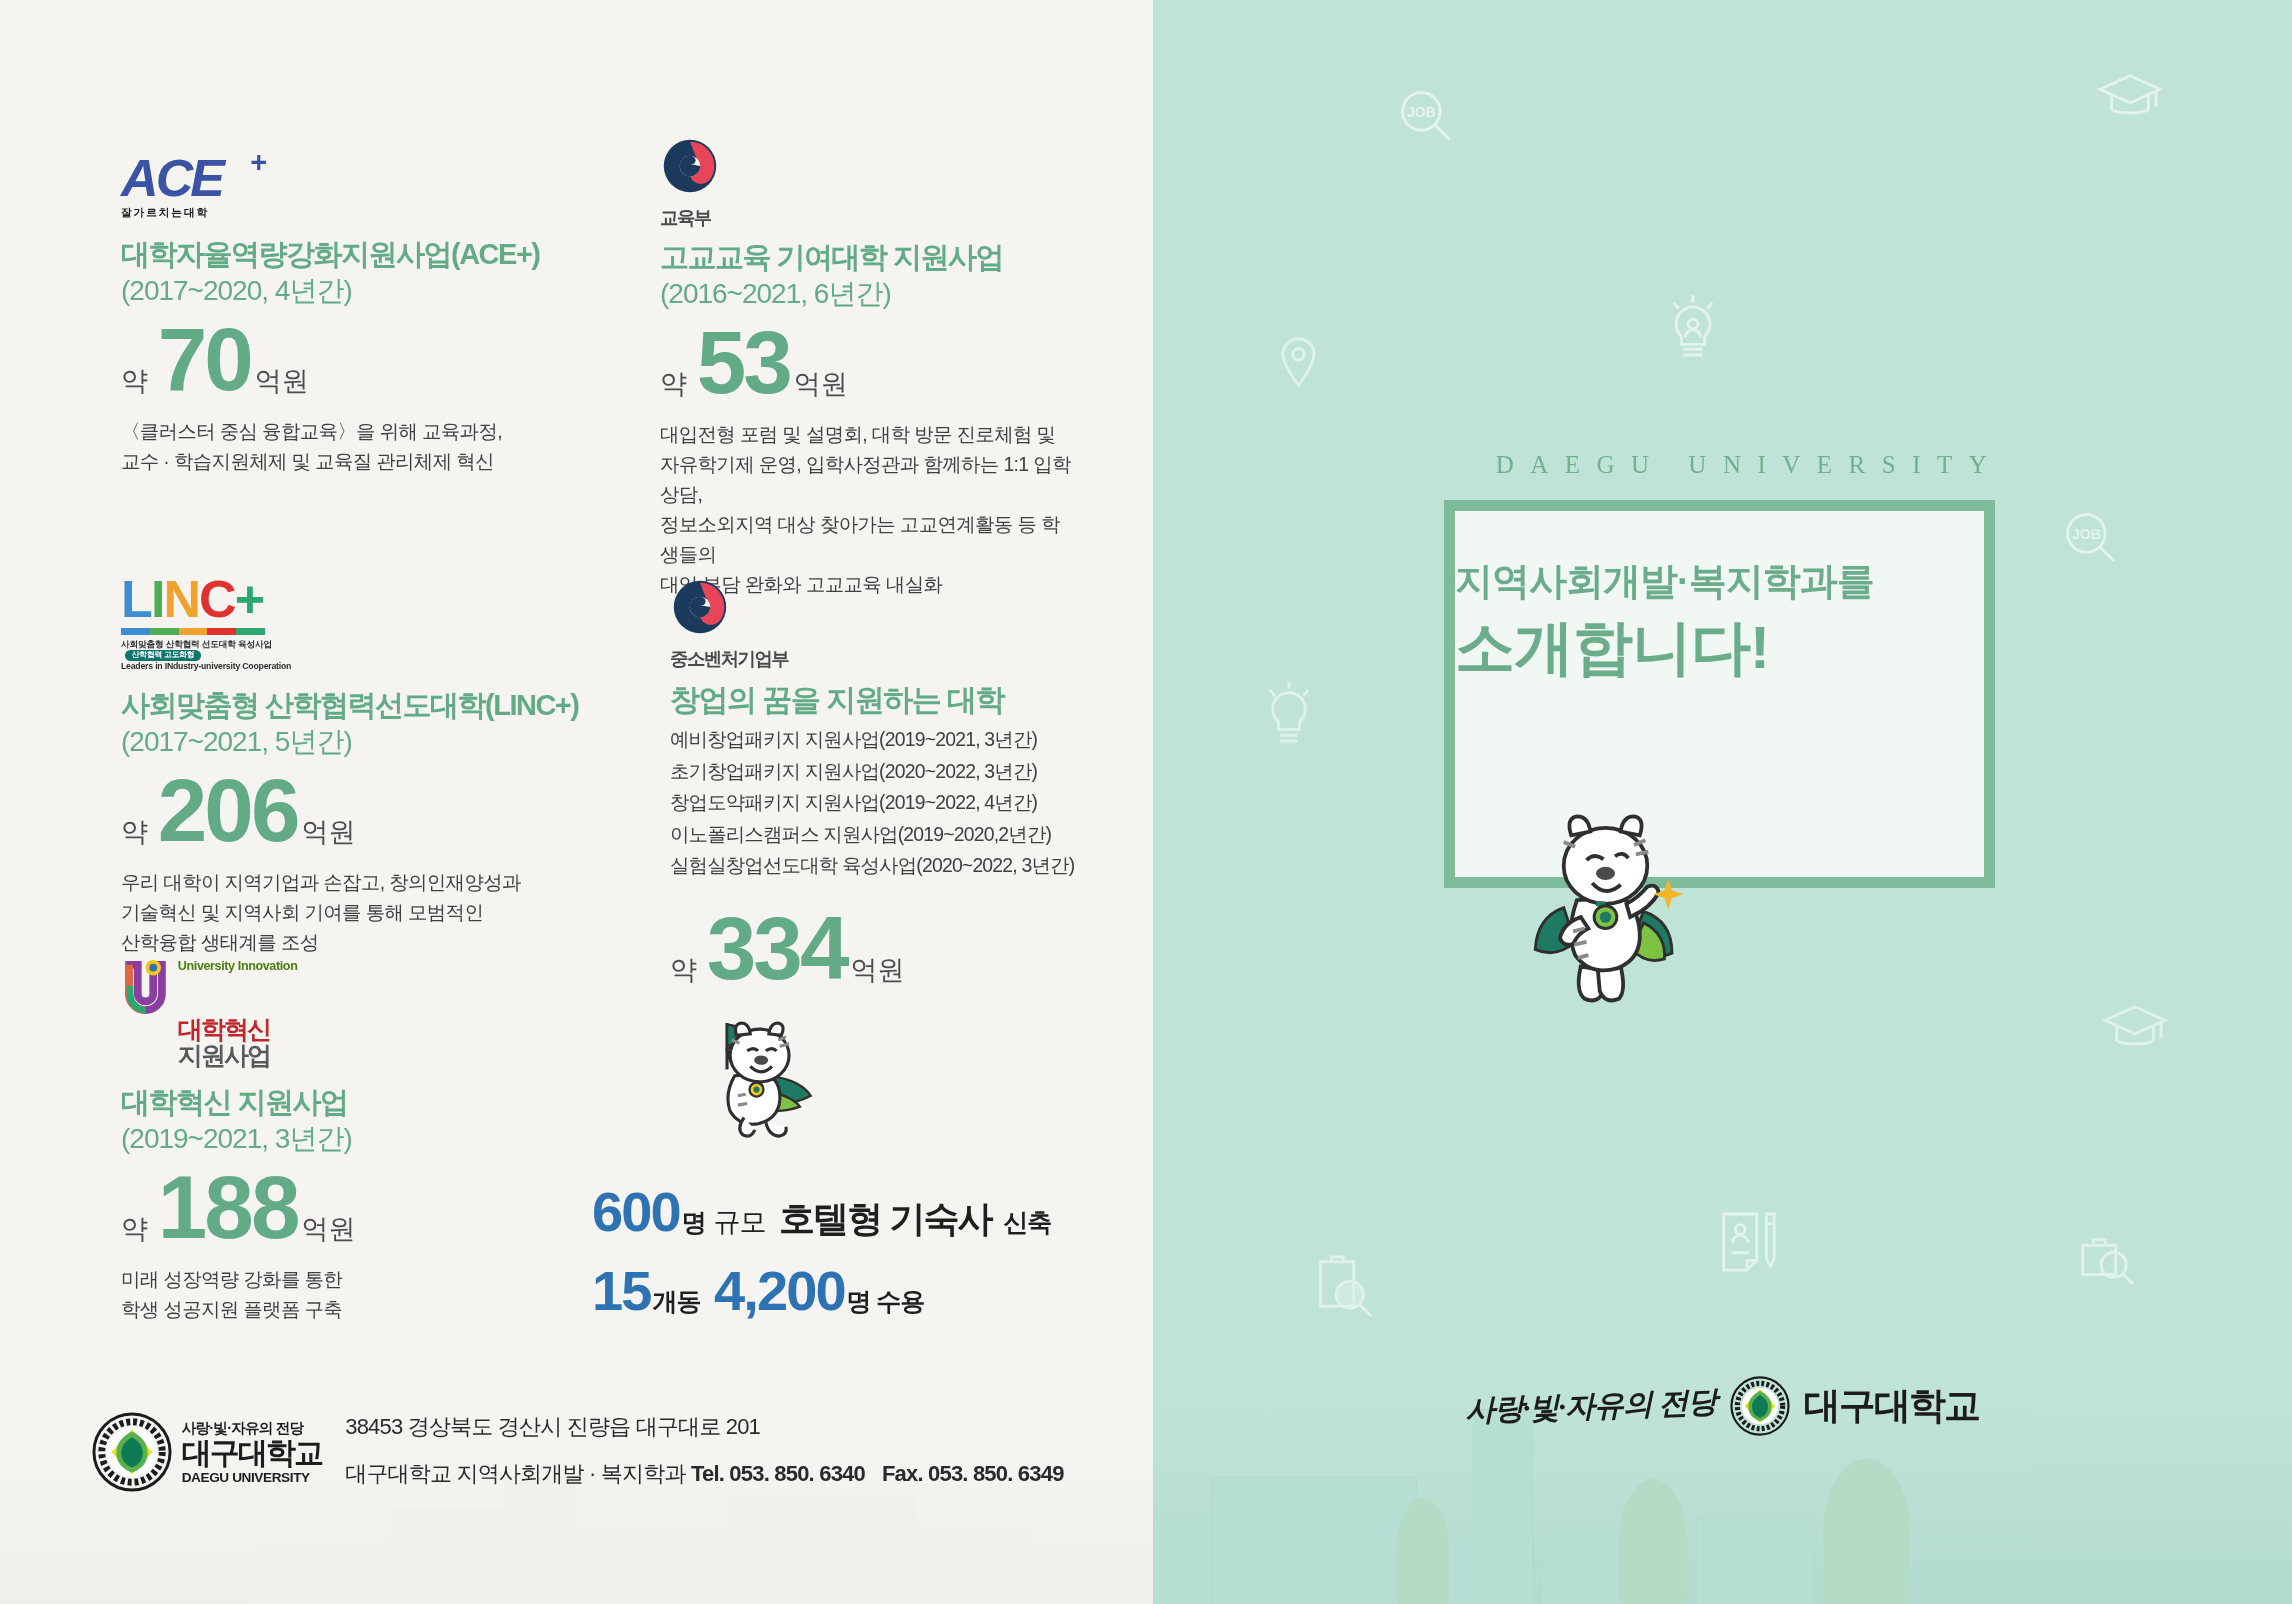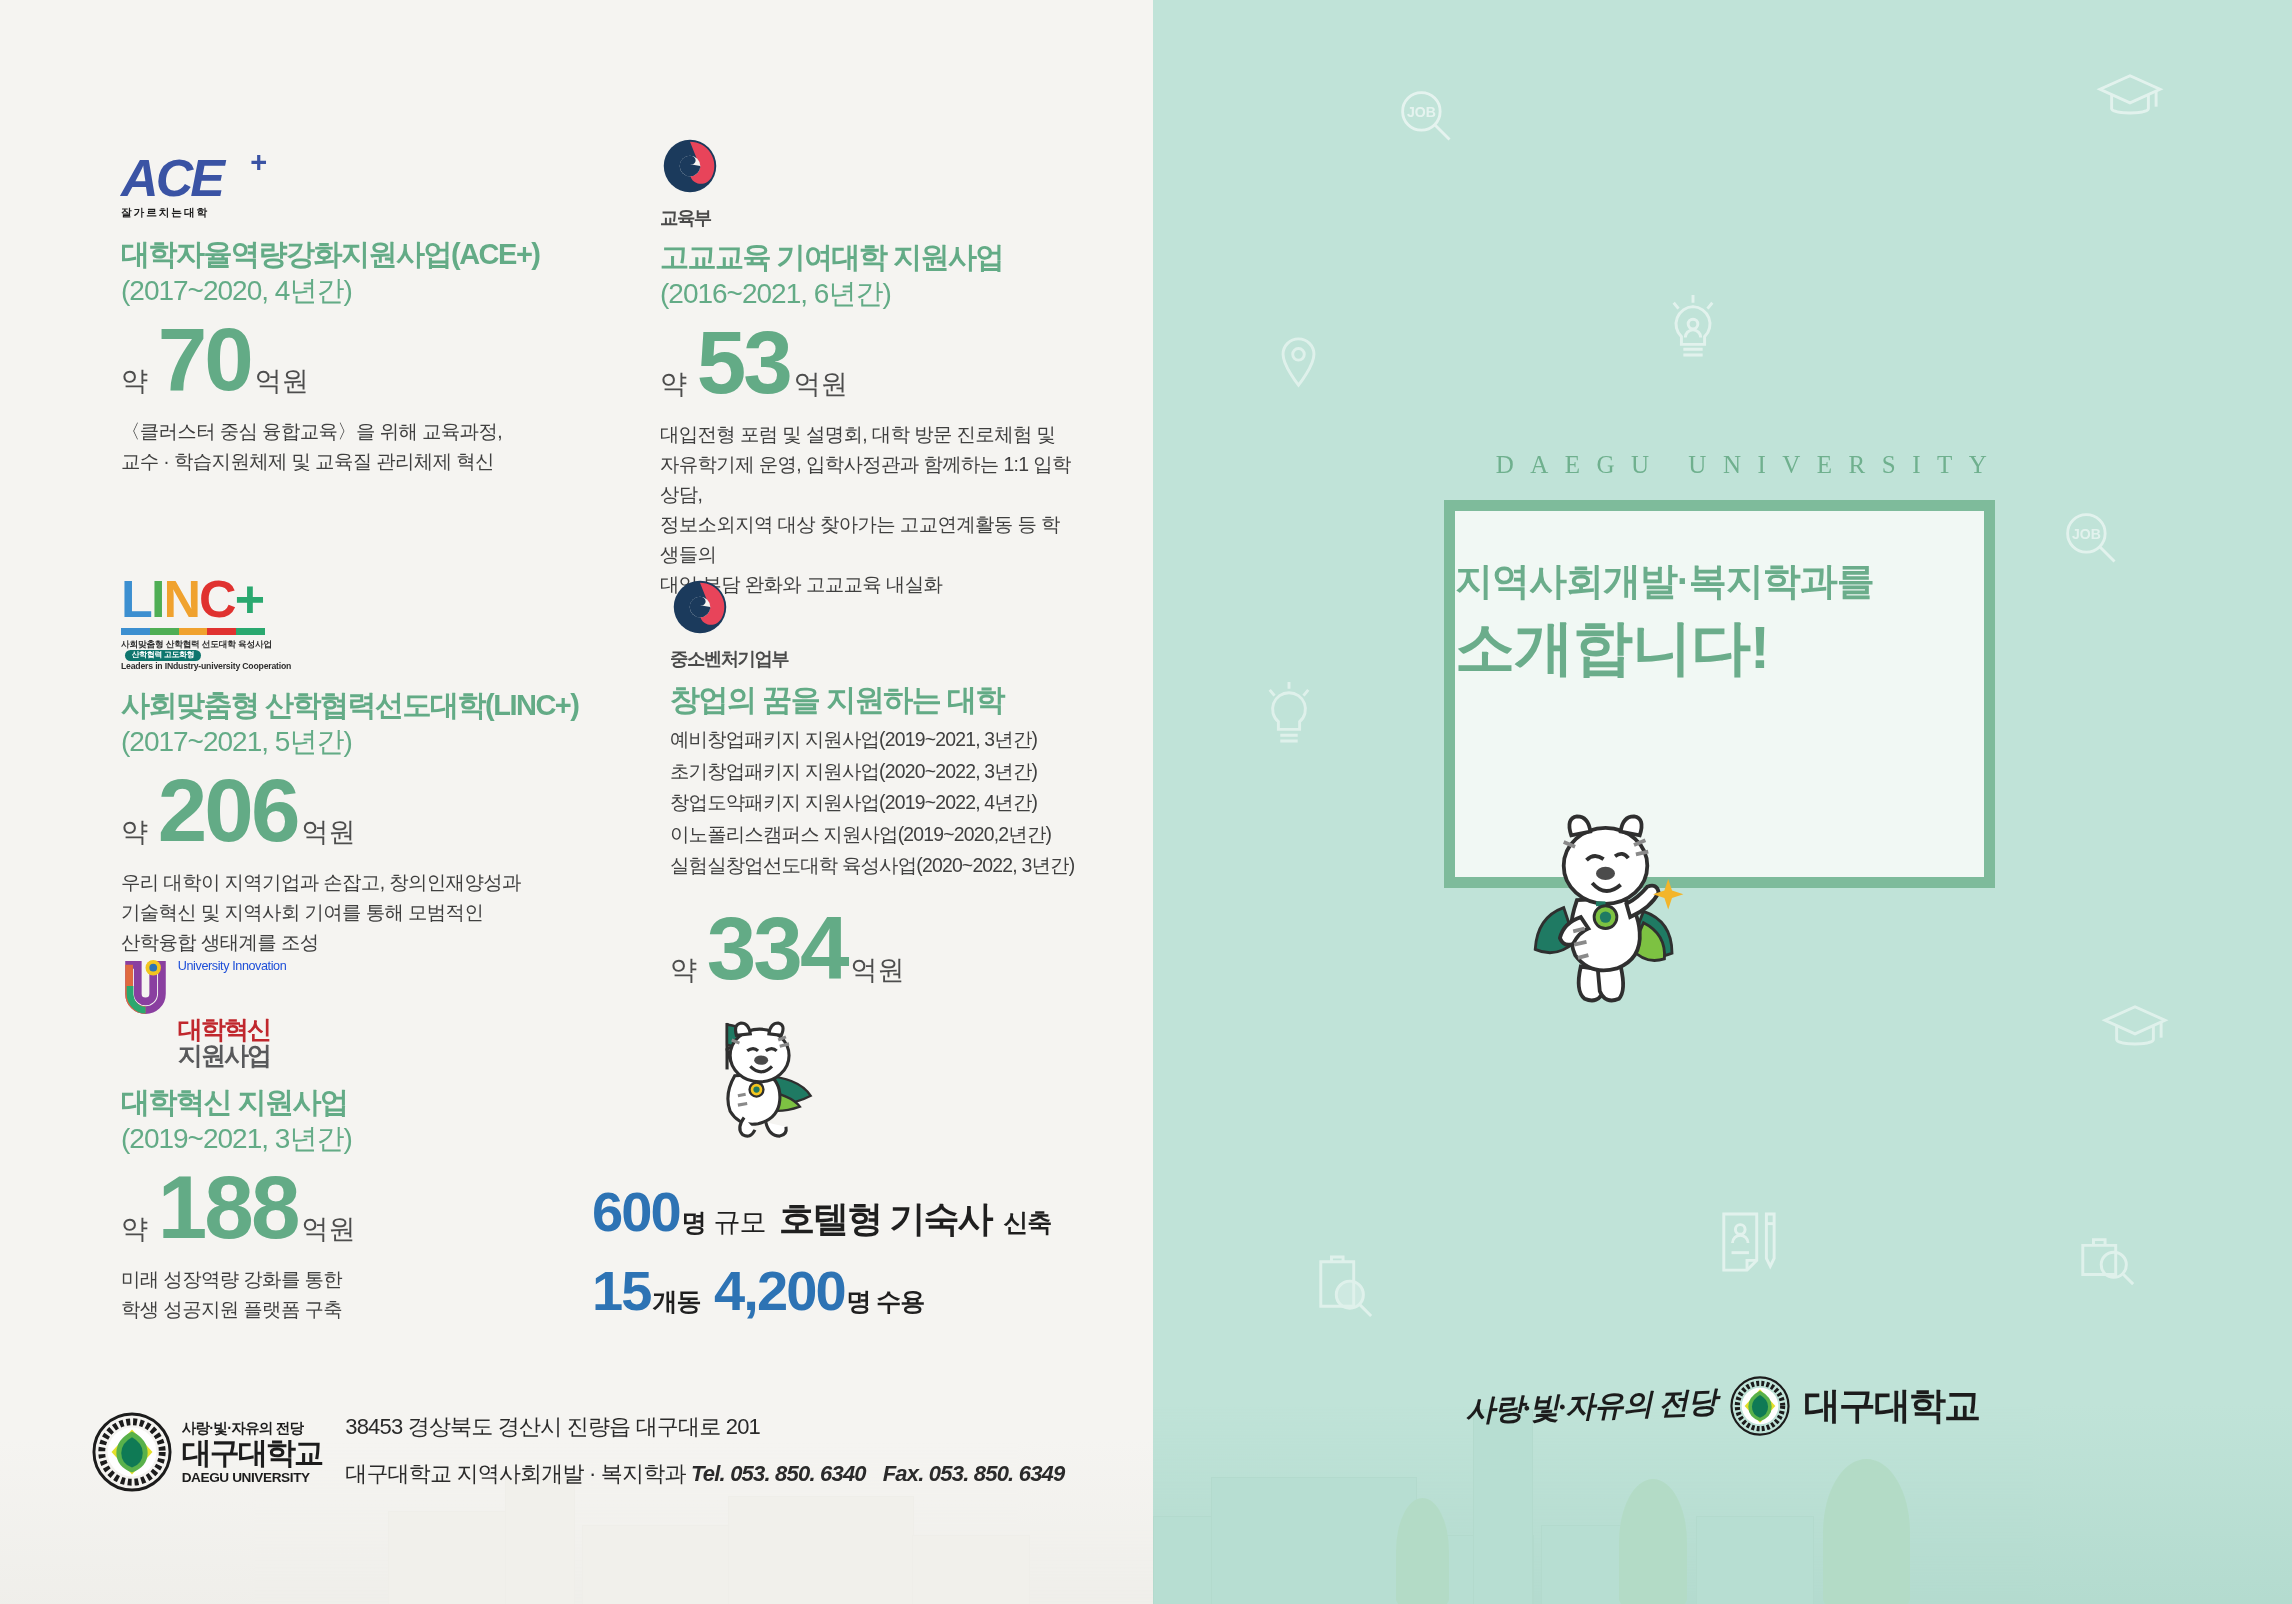--- a/index.html
+++ b/index.html
@@ -278,21 +278,21 @@
   
   .gov-emblem { text-align: left; }
   .gov-sub {
     font-size: 18.4px; font-weight: 800; color: #4a4a4a;
     letter-spacing: -1.5px; margin-top: 4.9px;
   }
 
   
   .uni-logo { display:flex; align-items:flex-start; gap:7.8px; }
   .uni-txt-small {
-    font-size: 12.6px; font-weight: 400; color:#1d4ed8; letter-spacing:-0.4px;text-align:right;
+    font-size: 12.6px; font-weight: 700; color:#4d7c0f; letter-spacing:-0.4px;text-align:right;
   }
   .uni-txt-red {
     font-size: 25px; font-weight: 800; color:#c0272d; letter-spacing:-1.9px; line-height:1.05;margin-top:43px;
   }
   .uni-txt-gray {
     font-size: 25px; font-weight: 800; color:#58595b; letter-spacing:-1.9px; line-height:1.05;
   }
 
   
   .dorm {
@@ -337,21 +337,21 @@
   .lf-name {
     font-size: 30px; font-weight: 800; color:#1c1c1c; letter-spacing:-1.9px; line-height:1;
   }
   .lf-name-en {
     font-size: 13.6px; font-weight: 800; color:#1c1c1c; letter-spacing:-0.4px; margin-top:1.9px;
   }
   .lf-addr { font-size: 22px; color:#2a2a2a; letter-spacing:-0.8px; line-height:1.1; }
   .lf-contact {
     margin-top: 19.4px; font-size: 22px; color:#2a2a2a; letter-spacing:-0.8px;
   }
-  .lf-contact b { font-weight: 700; font-style: italic; }
+  .lf-contact b { font-weight: 700; }
 </style>
 </head>
 <body>
 
 <div class="page">
 
   <div class="left-panel">
 
     <div class="left-photo">
       <div class="bldg" style="left:388px;width:116px;height:92px;"></div>

